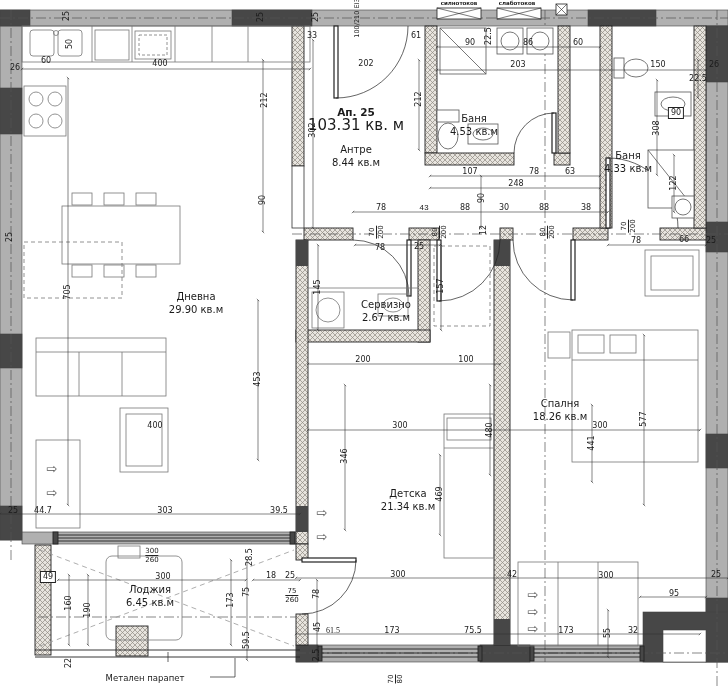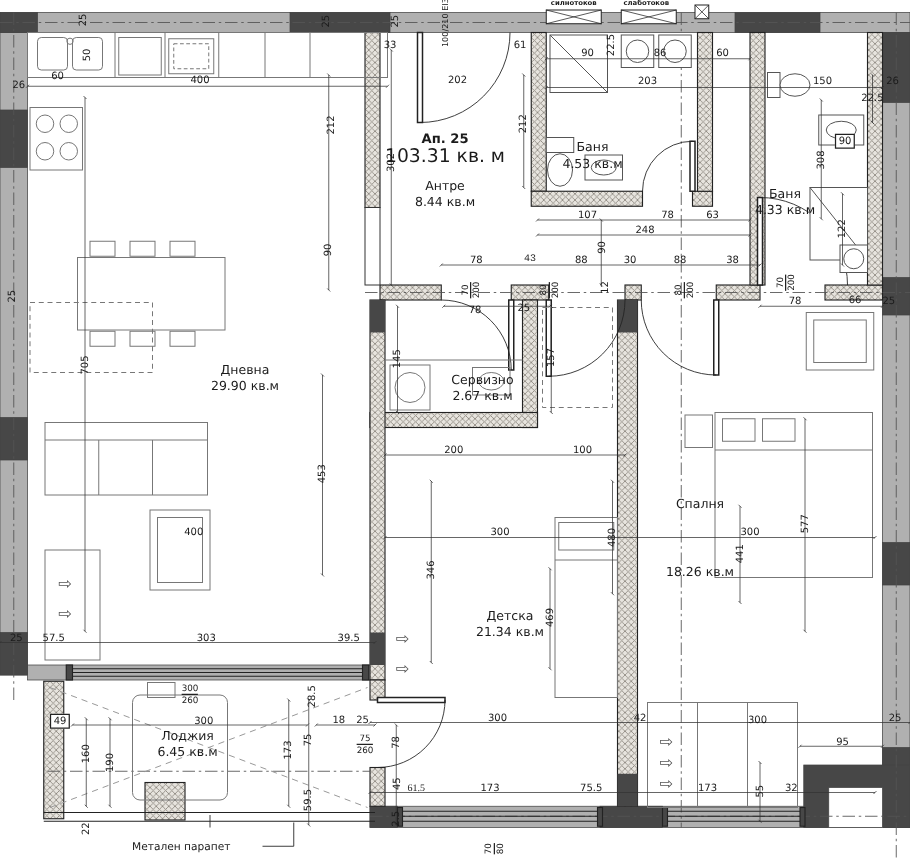--- a/index.html
+++ b/index.html
@@ -361,21 +361,21 @@
       <div class="lbl room-area" style="left: 196px; top: 310px;">29.90 кв.м</div>
       <div class="lbl room-name" style="left: 356px; top: 150px;">Антре</div>
       <div class="lbl room-area" style="left: 356px; top: 163px;">8.44 кв.м</div>
       <div class="lbl room-name" style="left: 474px; top: 119px;">Баня</div>
       <div class="lbl room-area" style="left: 474px; top: 132px;">4.53 кв.м</div>
       <div class="lbl room-name" style="left: 628px; top: 156px;">Баня</div>
       <div class="lbl room-area" style="left: 628px; top: 169px;">4.33 кв.м</div>
       <div class="lbl room-name" style="left: 386px; top: 305px;">Сервизно</div>
       <div class="lbl room-area" style="left: 386px; top: 318px;">2.67 кв.м</div>
       <div class="lbl room-name" style="left: 560px; top: 404px;">Спалня</div>
-      <div class="lbl room-area" style="left: 560px; top: 417px; margin-top: 42px;">18.26 кв.м</div>
+      <div class="lbl room-area" style="left: 560px; top: 417px;">18.26 кв.м</div>
       <div class="lbl room-name" style="left: 408px; top: 494px;">Детска</div>
       <div class="lbl room-area" style="left: 408px; top: 507px;">21.34 кв.м</div>
       <div class="lbl room-name" style="left: 150px; top: 590px;">Лоджия</div>
       <div class="lbl room-area" style="left: 150px; top: 603px;">6.45 кв.м</div>
       <div class="lbl dim rot" style="left: 67px; top: 16px;">25</div>
       <div class="lbl dim" style="left: 46px; top: 61px;">60</div>
       <div class="lbl dim" style="left: 15px; top: 68px;">26</div>
       <div class="lbl dim rot" style="left: 70px; top: 44px;">50</div>
       <div class="lbl dim" style="left: 160px; top: 64px;">400</div>
       <div class="lbl dim rot" style="left: 261px; top: 17px;">25</div>
@@ -423,21 +423,21 @@
       <div class="lbl dim rot" style="left: 258px; top: 379px;">453</div>
       <div class="lbl dim" style="left: 155px; top: 426px;">400</div>
       <div class="lbl dim rot" style="left: 345px; top: 456px;">346</div>
       <div class="lbl dim" style="left: 400px; top: 426px;">300</div>
       <div class="lbl dim rot" style="left: 490px; top: 430px;">480</div>
       <div class="lbl dim" style="left: 600px; top: 426px;">300</div>
       <div class="lbl dim rot" style="left: 644px; top: 419px;">577</div>
       <div class="lbl dim rot" style="left: 592px; top: 443px;">441</div>
       <div class="lbl dim rot" style="left: 440px; top: 494px;">469</div>
       <div class="lbl dim" style="left: 13px; top: 511px;">25</div>
-      <div class="lbl dim" style="left: 43px; top: 511px;">57.5</div>
+      <div class="lbl dim" style="left: 43px; top: 511px;">44.7</div>
       <div class="lbl dim" style="left: 165px; top: 511px;">303</div>
       <div class="lbl dim" style="left: 279px; top: 511px;">39.5</div>
       <div class="lbl dim rot" style="left: 10px; top: 237px;">25</div>
       <div class="lbl dim rot" style="left: 250px; top: 557px;">28.5</div>
       <div class="lbl dim" style="left: 163px; top: 577px;">300</div>
       <div class="lbl dim boxed" style="left: 48px; top: 577px;">49</div>
       <div class="lbl dim rot" style="left: 69px; top: 603px;">160</div>
       <div class="lbl dim rot" style="left: 88px; top: 610px;">190</div>
       <div class="lbl dim rot" style="left: 231px; top: 600px;">173</div>
       <div class="lbl dim rot" style="left: 247px; top: 592px;">75</div>

